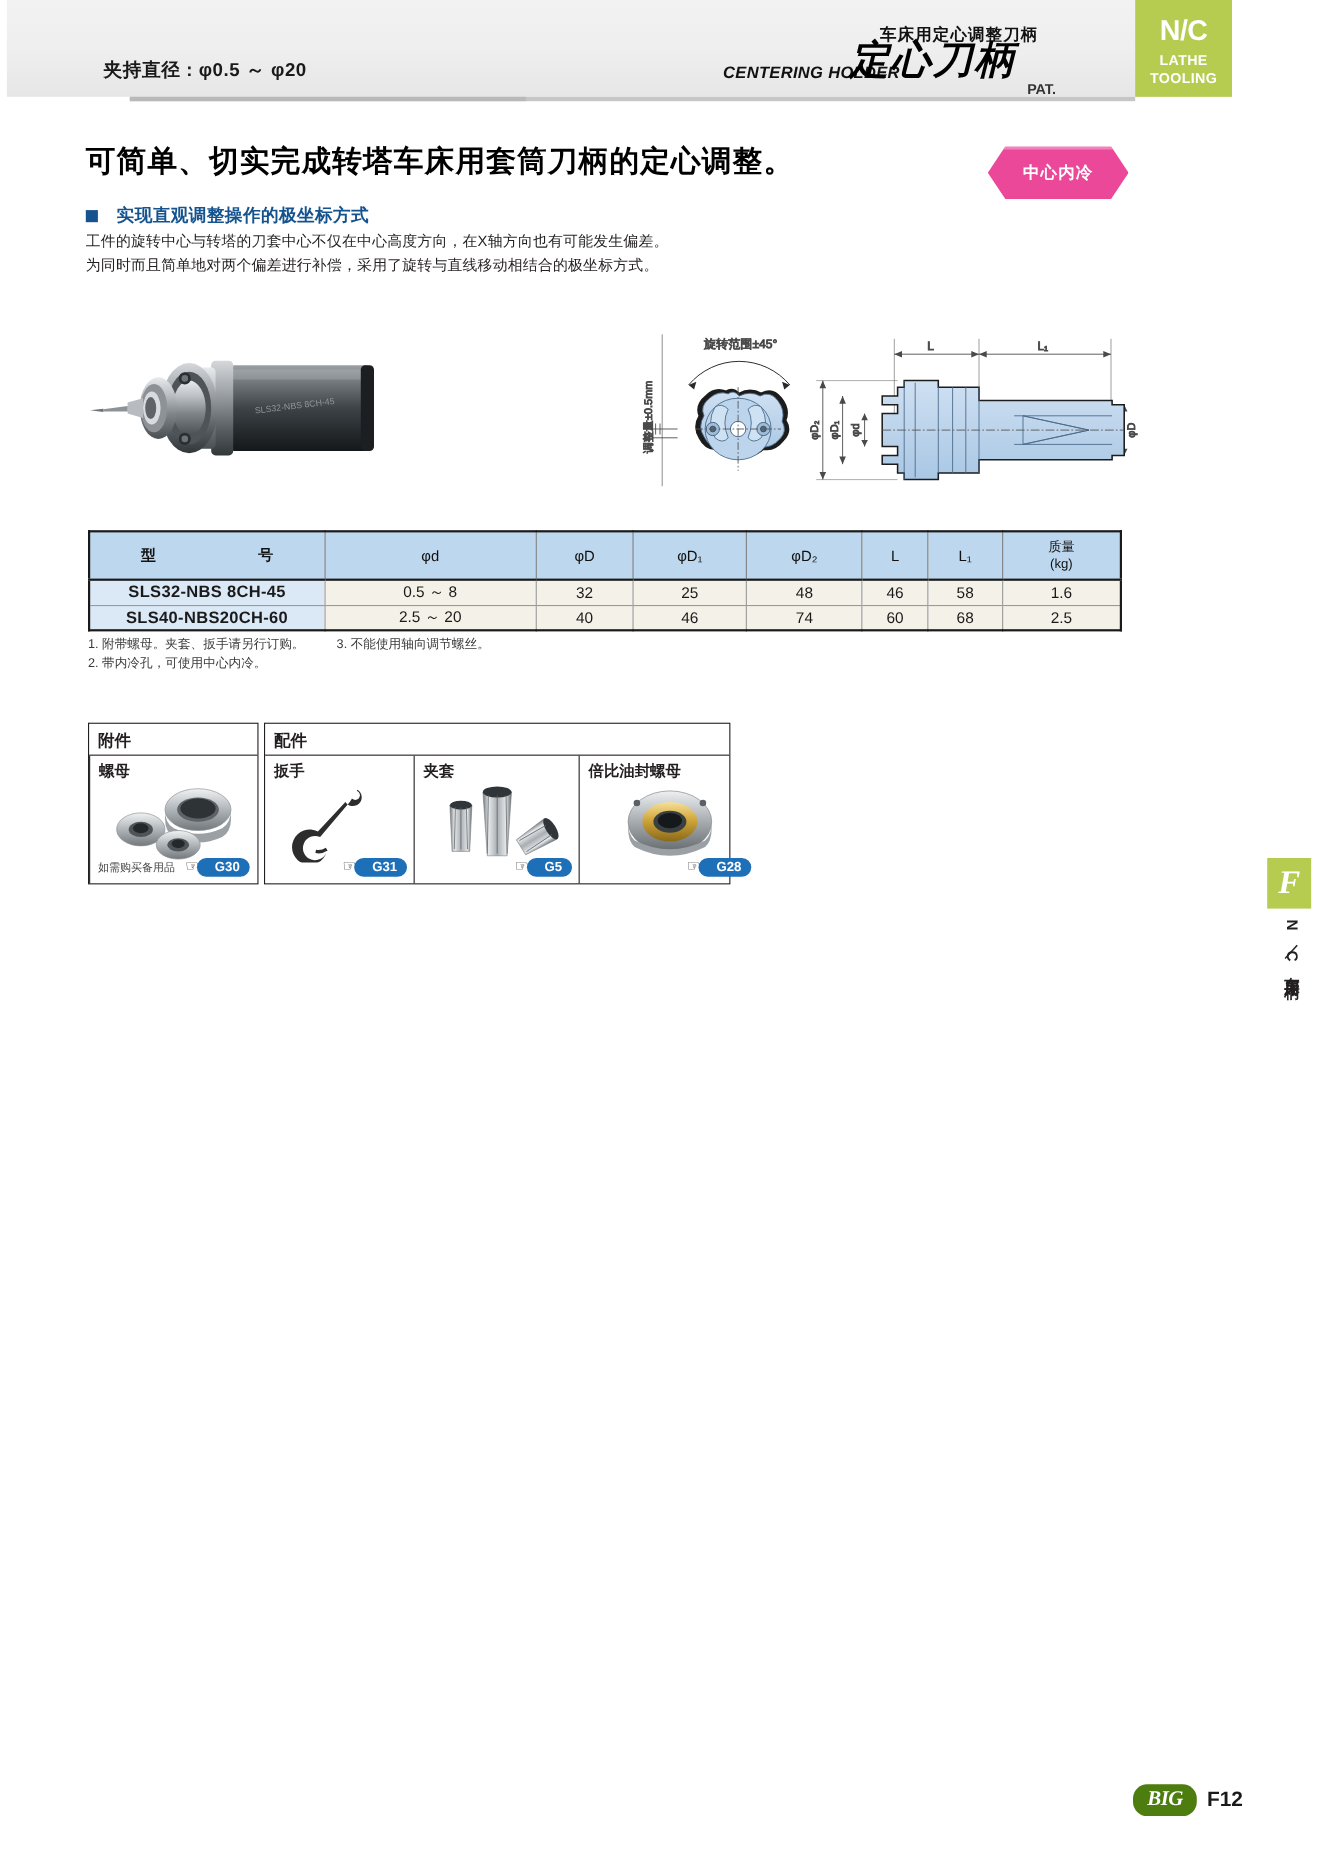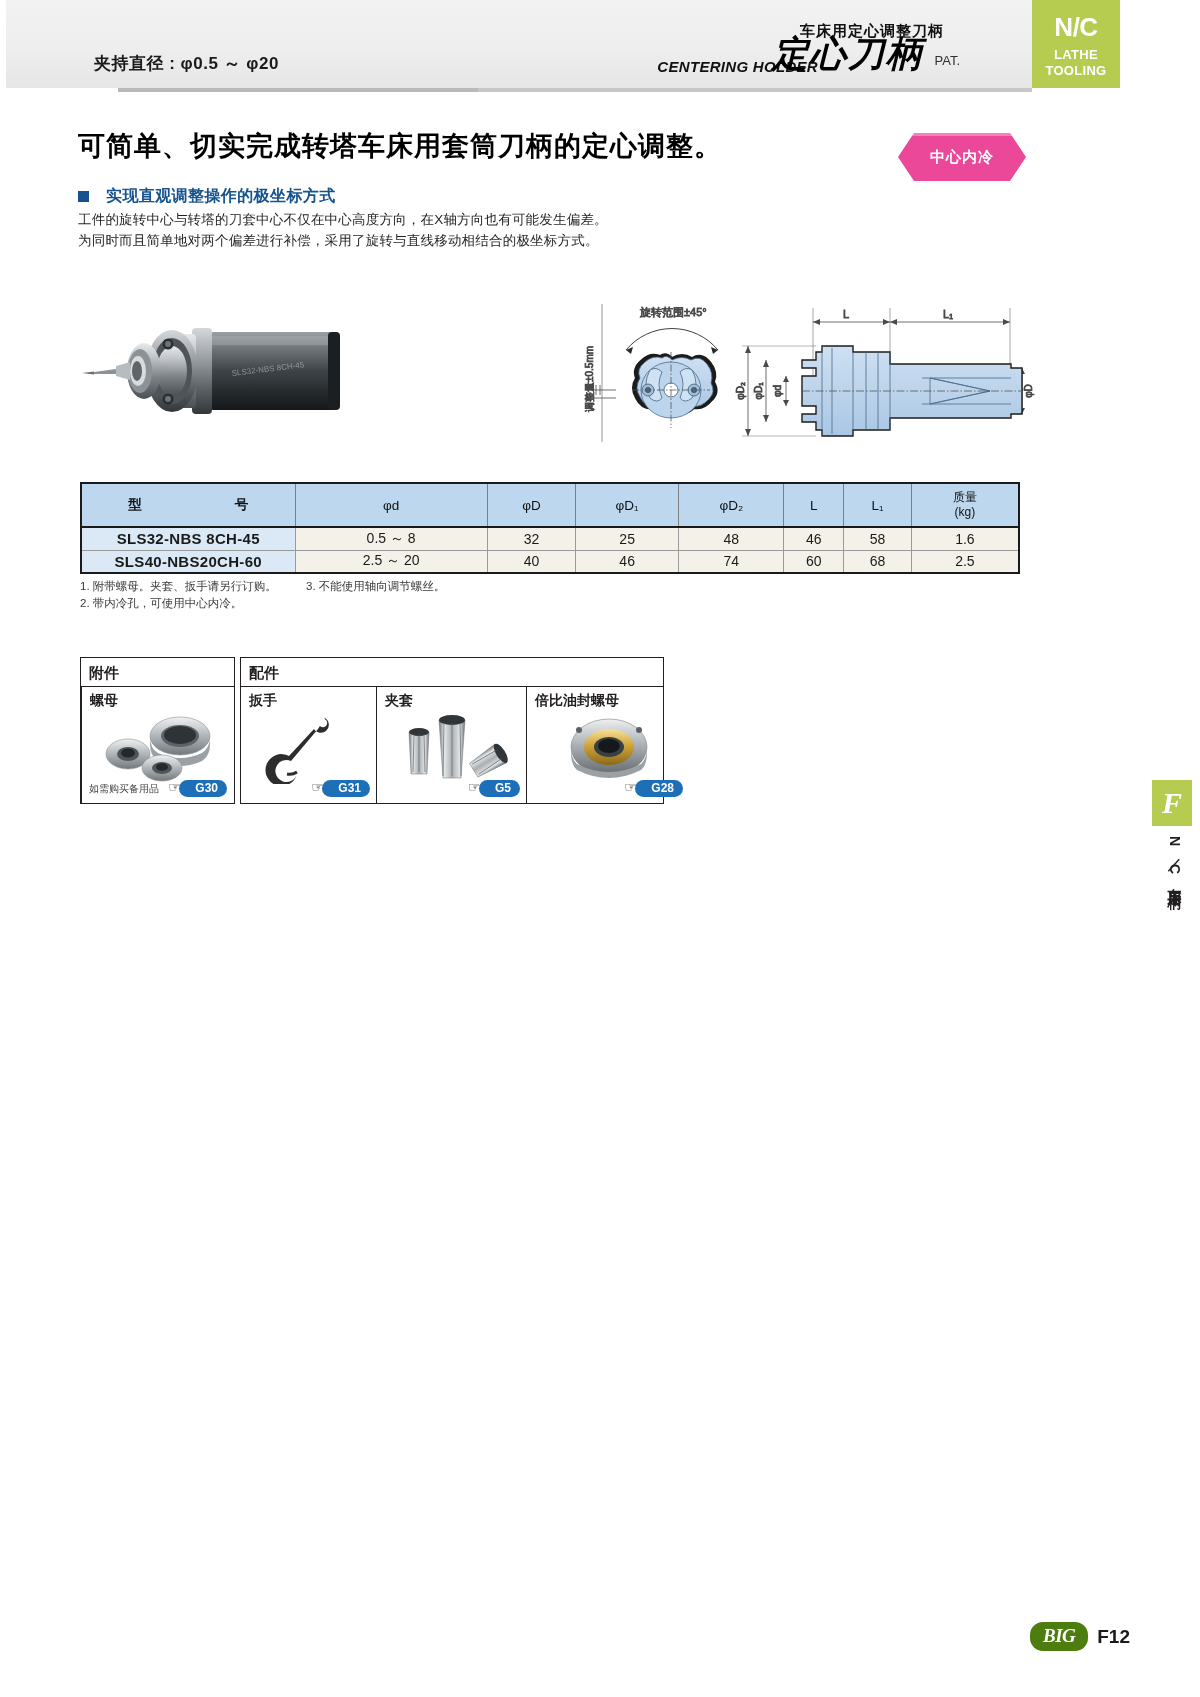--- a/index.html
+++ b/index.html
@@ -31,22 +31,22 @@
     position:absolute; right:302px; top:58px;
     font-size:15px; font-weight:bold; font-style:italic; color:#111;
     letter-spacing:.3px;
   }
   .header-cn {
     position:absolute; right:196px; top:36px;
     font-size:36px; font-weight:bold; font-style:italic; color:#000;
     letter-spacing:2px; line-height:1;
   }
   .header-pat {
-    position:absolute; right:160px; top:53px;
-    font-size:13px; color:#333; font-weight:normal;
+    position:absolute; right:160px; top:73px;
+    font-size:13px; color:#333; font-weight:bold;
   }
   .nc-tab {
     position:absolute; left:1032px; top:0; width:88px; height:88px;
     background:#b5cc51; color:#ffffff; text-align:center;
   }
   .nc-tab .nc-main {
     font-size:26px; font-weight:bold; line-height:1; margin-top:14px;
     letter-spacing:-.5px;
   }
   .nc-tab .nc-s1, .nc-tab .nc-s2 {

